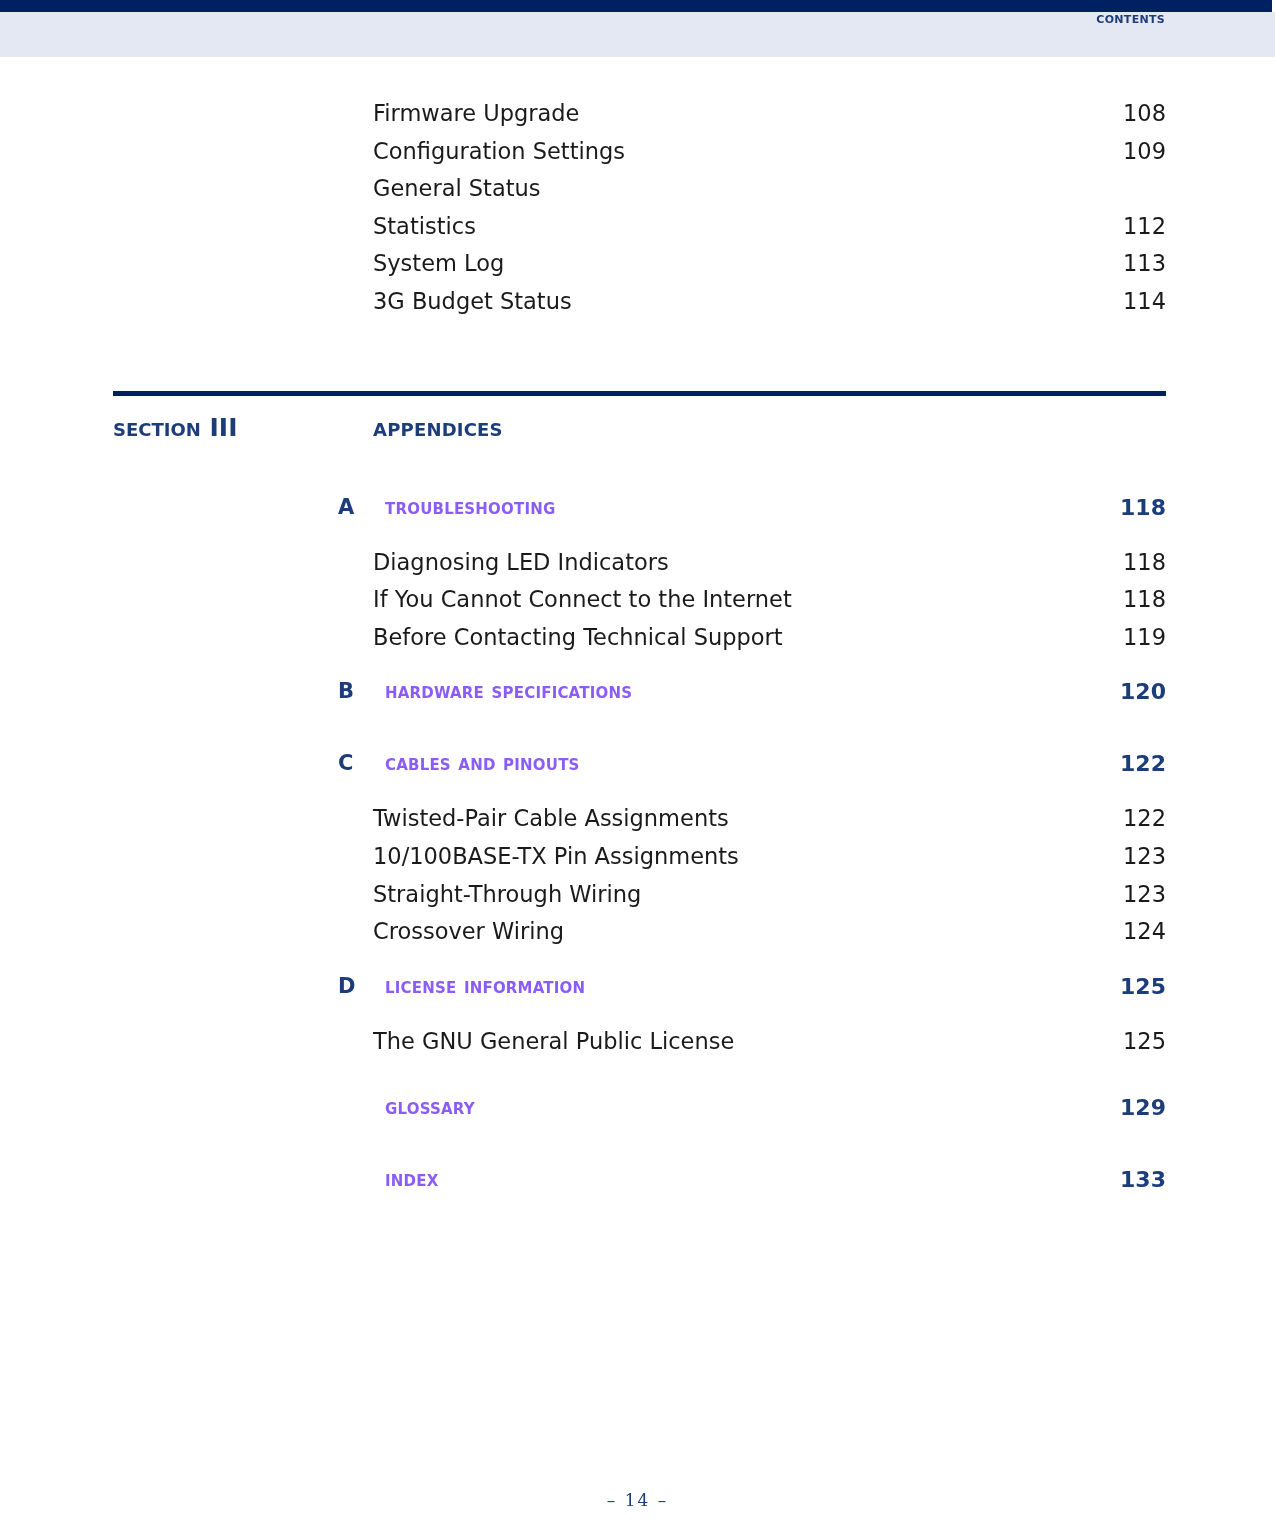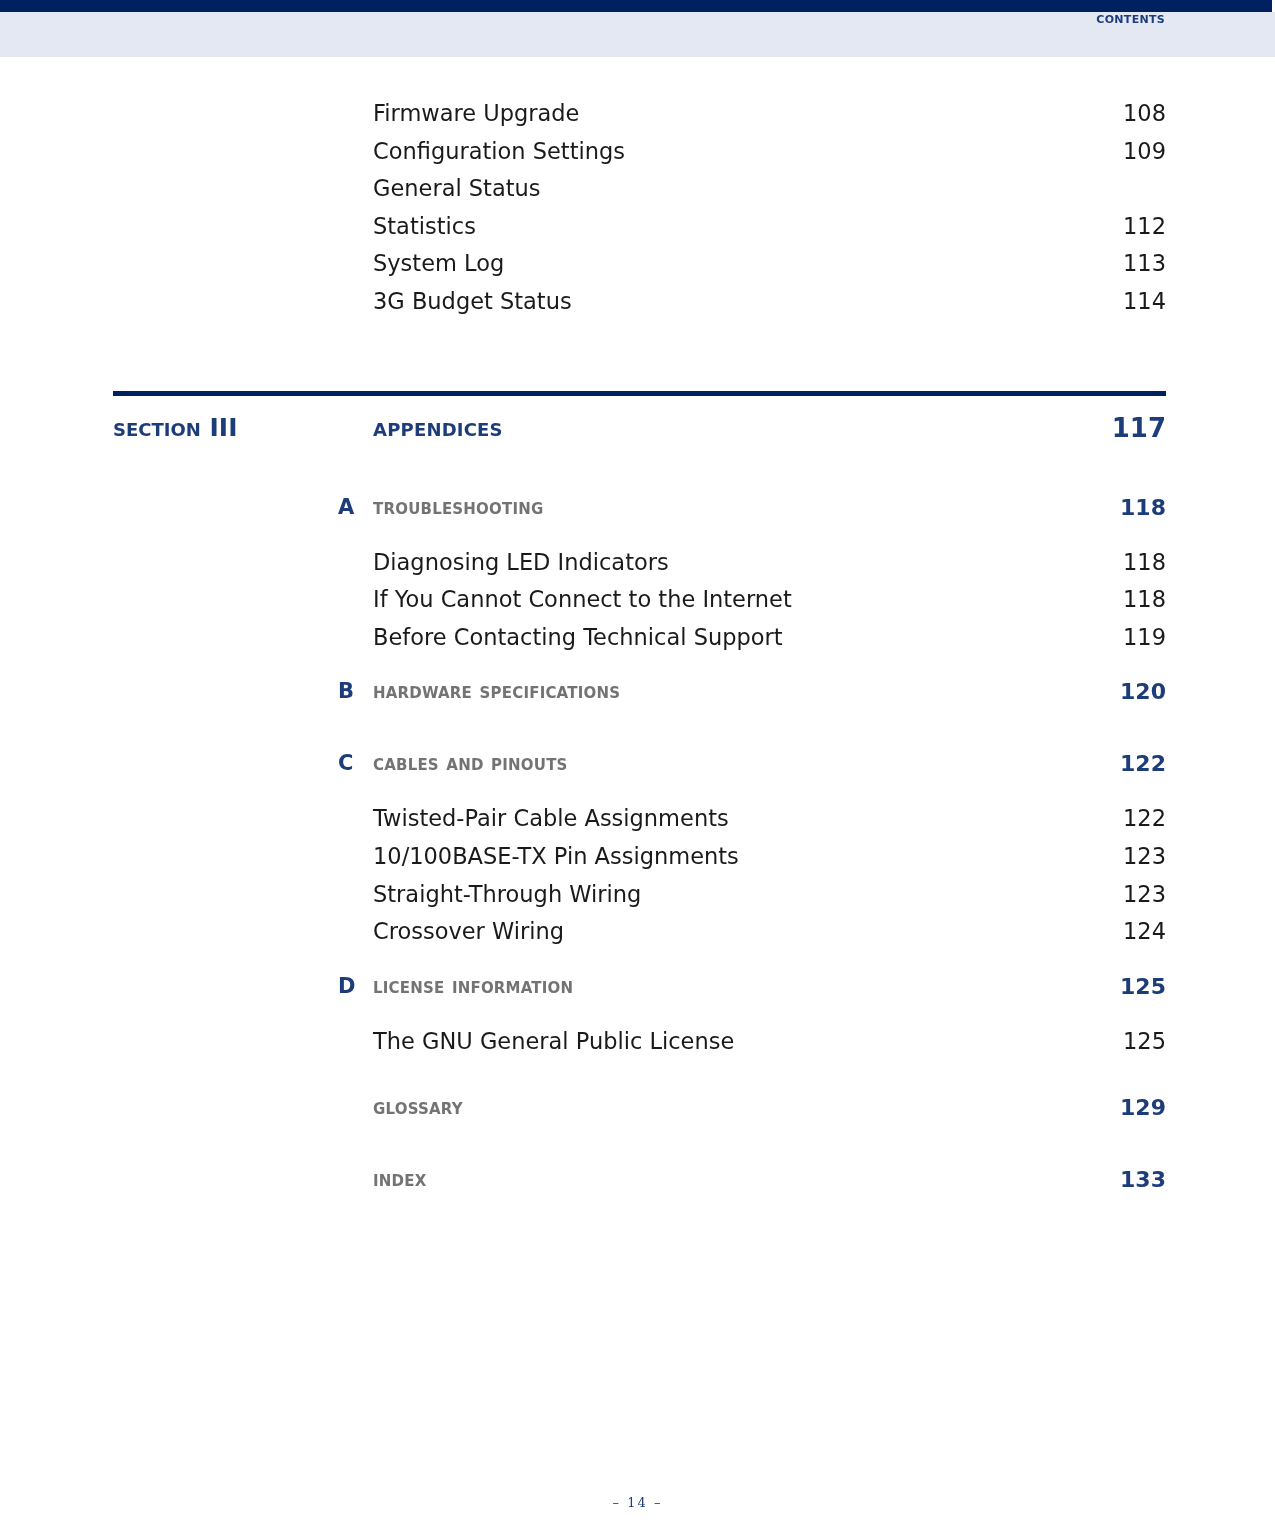--- a/index.html
+++ b/index.html
@@ -87,26 +87,27 @@
   }
   .heading .letter {
     position: absolute;
     left: 338px;
     color: #1d3d7a;
     font-weight: bold;
     font-size: 21px;
     white-space: nowrap;
   }
   .heading .label {
-    color: #737373;
+    color: #8b5cf6;
     font-weight: bold;
     font-size: 21px;
     font-variant: small-caps;
     text-transform: lowercase;
     letter-spacing: 0.2px;
+    margin-left: 12px;
   }
   .heading .page {
     color: #1d3d7a;
     font-weight: bold;
     font-size: 22px;
   }
 
   
   .section-block {
     position: relative;
@@ -167,21 +168,21 @@
   .gap-md { height: 30px; }
 
   
   .footer {
     position: absolute;
     bottom: 22px;
     left: 0;
     width: 1275px;
     text-align: center;
     color: #1d3d7a;
-    font-size: 13px;
+    font-size: 17px;
     letter-spacing: 2px;
     font-family: "DejaVu Serif", "Liberation Serif", serif;
   }
 </style>
 </head>
 <body>
 
 <div class="header-rule"></div>
 <div class="header-band"></div>
 <div class="header-title">Contents</div>
@@ -212,21 +213,20 @@
       <span class="label">3G Budget Status</span>
       <span class="page">114</span>
     </div>
   </div>
 
   <div class="section-block">
     <div class="section-rule"></div>
     <div class="section-row">
       <span class="section-name"><span>Section</span> <span class="num">III</span></span>
       <span class="section-title">Appendices</span>
-      <span class="section-page">117</span>
     </div>
   </div>
 
   <div class="gap-sm"></div>
 
   <div class="row heading">
     <span class="letter">A</span>
     <span class="label">Troubleshooting</span>
     <span class="page">118</span>
   </div>

